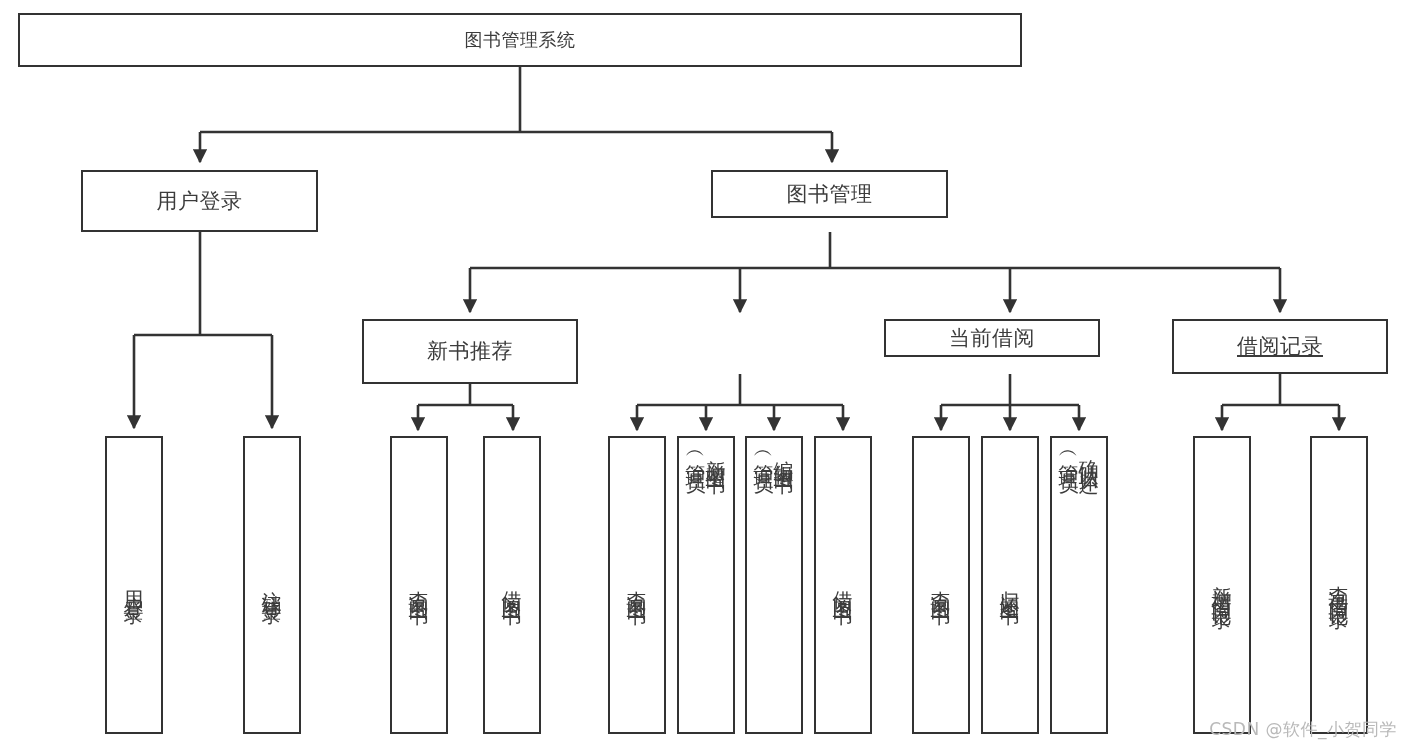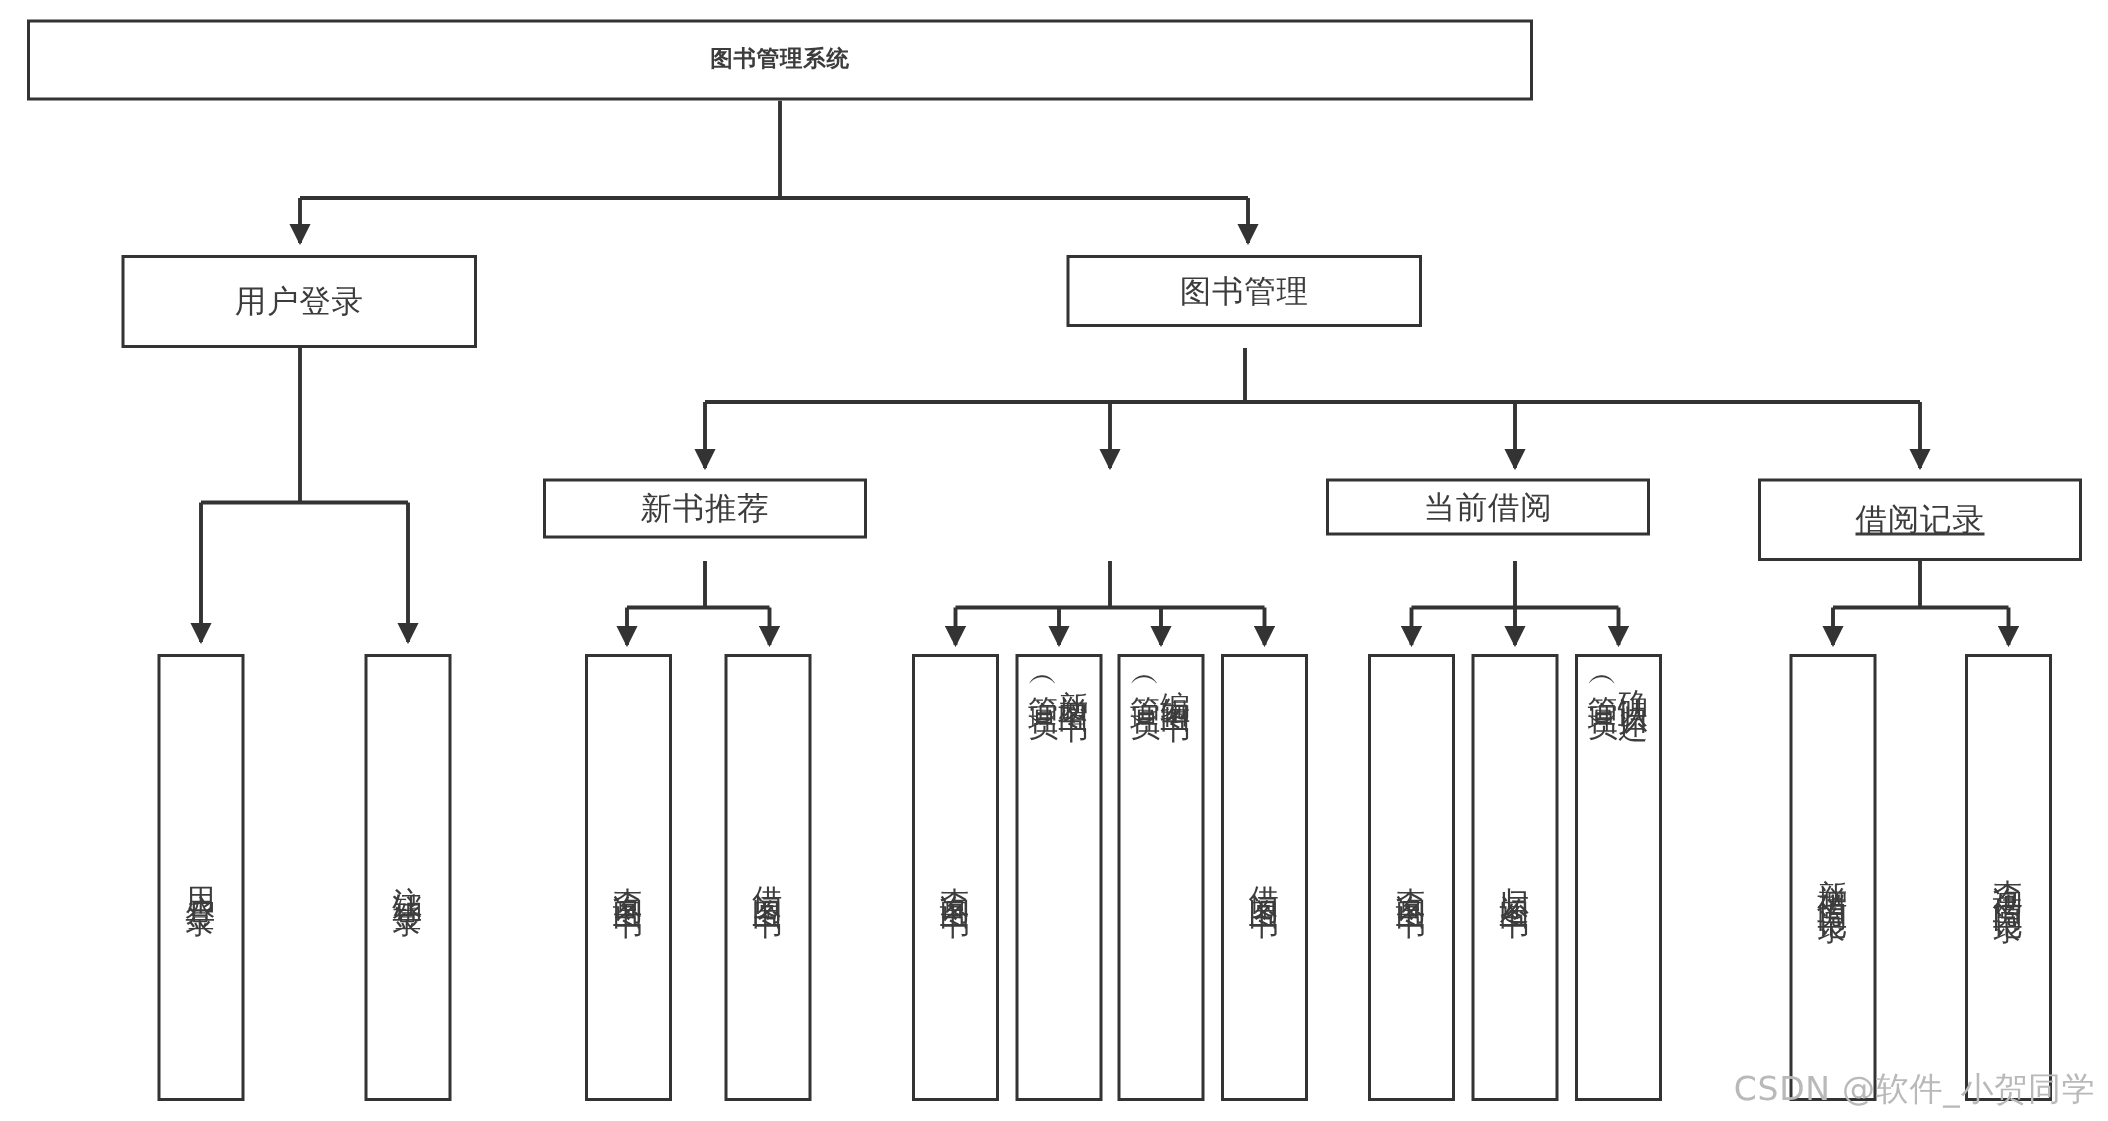--- a/index.html
+++ b/index.html
@@ -41,22 +41,21 @@
     color: #3c3c3c;
     white-space: pre;
     line-height: 1.18;
     letter-spacing: 0.5px;
   }
   .node.horizontal .label {
     font-size: 21px;
     writing-mode: horizontal-tb;
   }
   .node.root .label {
-    font-size: 15px;
-    font-weight: bold;
+    font-size: 18px;
   }
   .node.vertical {
     align-items: flex-start;
     justify-content: center;
     padding-top: 6px;
   }
   .node.vertical .label {
     writing-mode: vertical-rl;
     text-orientation: upright;
     font-size: 20px;
@@ -65,21 +64,21 @@
     display: block;
   }
   .node.vertical.centered {
     align-items: center;
     padding-top: 0;
   }
   .watermark {
     position: absolute;
     right: 8px;
     bottom: 6px;
-    font-size: 22px;
+    font-size: 17px;
     color: #b9b9b9;
     letter-spacing: 0.5px;
     white-space: nowrap;
   }
 </style>
 </head>
 <body>
 
 <div id="diagram-root">
 
@@ -137,21 +136,21 @@
     <span class="label">图书管理系统</span>
   </div>
 
   <div class="node horizontal" style="left:81px; top:170px; width:237px; height:62px;">
     <span class="label">用户登录</span>
   </div>
   <div class="node horizontal" style="left:711px; top:170px; width:237px; height:48px;">
     <span class="label">图书管理</span>
   </div>
 
-  <div class="node horizontal" style="left:362px; top:319px; width:216px; height:40px;">
+  <div class="node horizontal" style="left:362px; top:319px; width:216px; height:65px;">
     <span class="label">新书推荐</span>
   </div>
   <div class="node horizontal" style="left:884px; top:319px; width:216px; height:38px;">
     <span class="label">当前借阅</span>
   </div>
   <div class="node horizontal" style="left:1172px; top:319px; width:216px; height:55px;text-decoration:underline;">
     <span class="label">借阅记录</span>
   </div>
 
   <div class="node vertical centered" style="left:105px; top:436px; width:58px; height:298px;">

